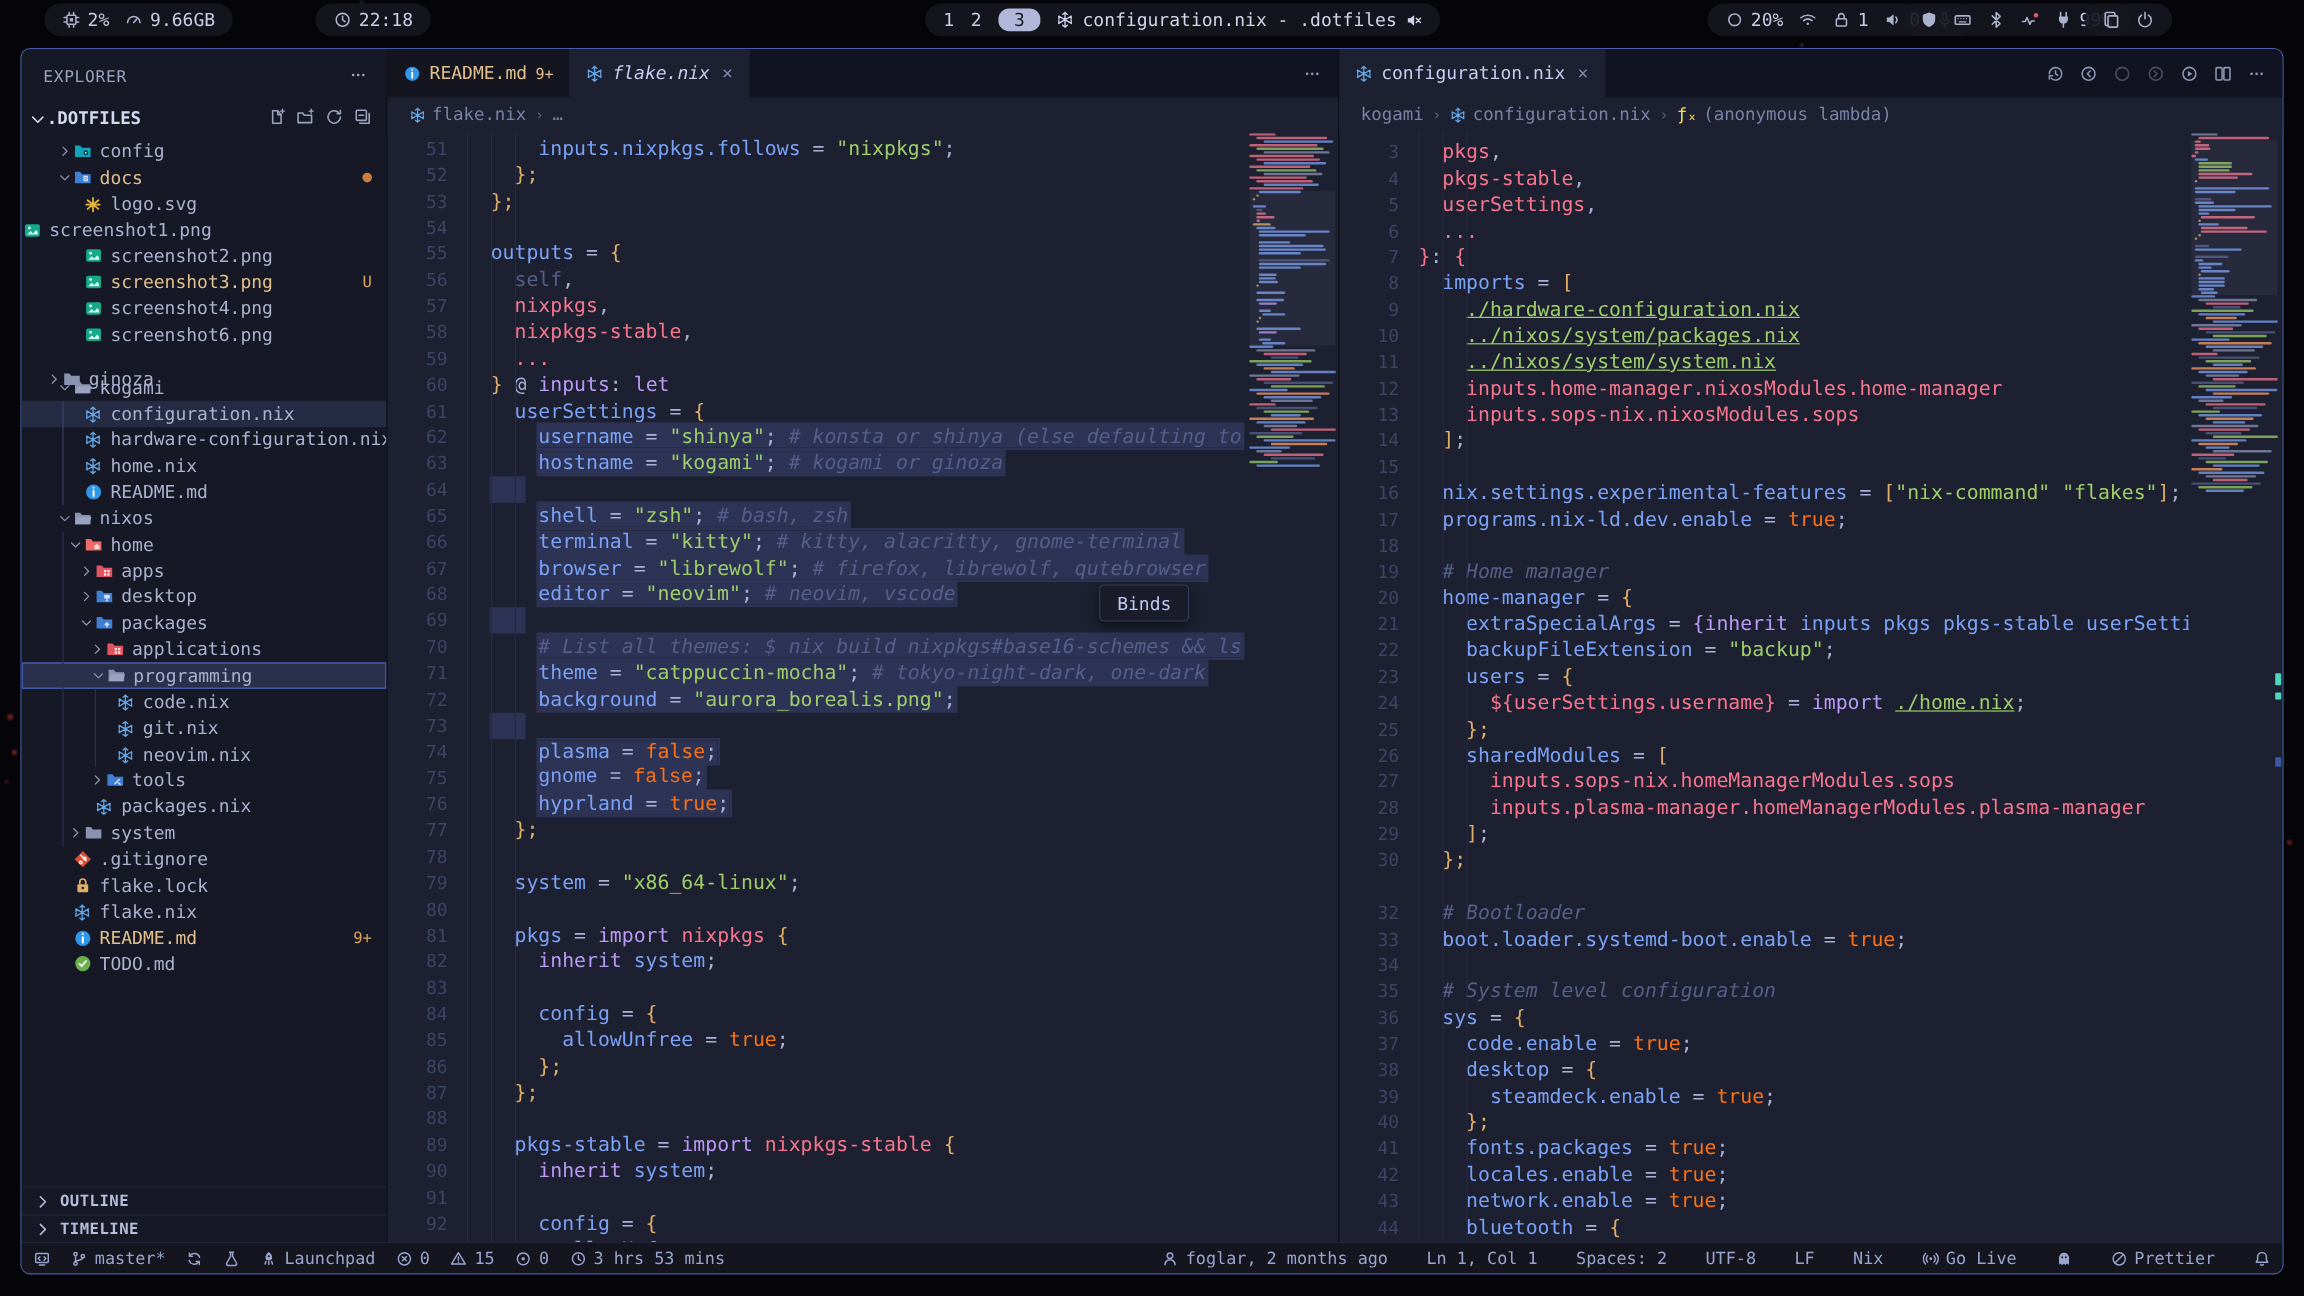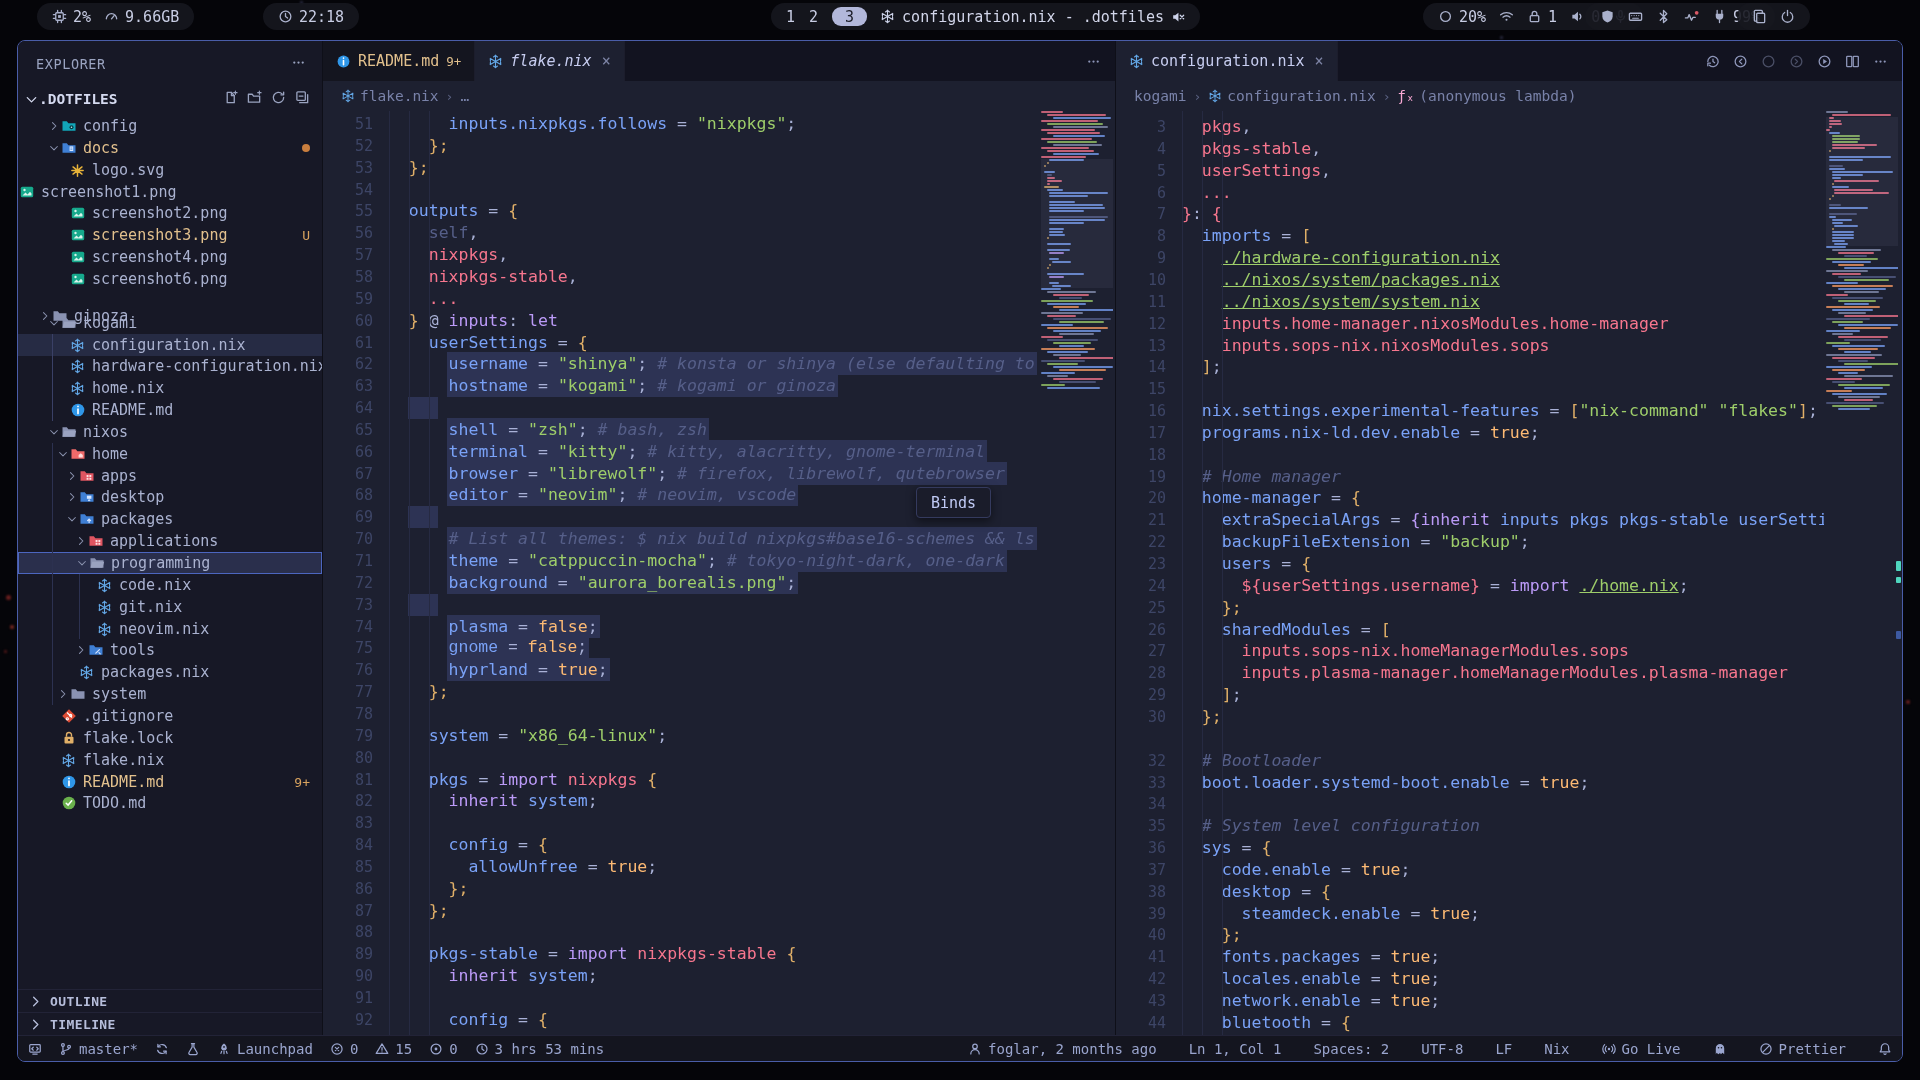--- a/index.html
+++ b/index.html
@@ -63,21 +63,21 @@
   .crumbs .sep{color:#5b6283;font-size:13px;}
   .crumbs .ci{display:flex;align-items:center;gap:5px;}
   .codewrap{position:absolute;left:0;top:70px;bottom:0;overflow:hidden;}
   .cline{position:absolute;left:0;right:0;height:22px;}
   .lnum{position:absolute;left:0;width:50px;text-align:right;color:#3d4566;font-size:15px;line-height:22px;}
   .ltext{position:absolute;top:0;font-size:16.5px;line-height:22px;white-space:pre;}
   .ltext span{white-space:pre;}
   .selhl{background:#2d3354;box-shadow:0 0 0 2px #2d3354;}
   .stub{position:absolute;width:30px;height:22px;background:#2d3354;}
   .c-blue{color:#7aa2f7;}.c-green{color:#9ece6a;}.c-pink{color:#f7768e;}.c-purple{color:#bb9af7;}
-  .c-orange{color:#fdba74;}.c-yellow{color:#e0af68;}.c-fg{color:#a9b1d6;}.c-dim{color:#565f89;}
+  .c-orange{color:#f97316;}.c-yellow{color:#e0af68;}.c-fg{color:#a9b1d6;}.c-dim{color:#565f89;}
   .c-comment{color:#565f89;font-style:italic;}
   .c-link{color:#9ece6a;text-decoration:underline;}
   .minimap{position:absolute;top:70px;bottom:0;width:72px;overflow:hidden;}
   .mmrow{height:2px;margin-bottom:1px;border-radius:1px;opacity:.75;}
   .mmslider{position:absolute;left:0;right:0;background:rgba(200,210,255,0.06);}
   .ruler{position:absolute;right:0;top:70px;bottom:0;width:8px;}
   .rmark{position:absolute;right:1px;width:5px;border-radius:1px;}
   
   #binds-tip{position:absolute;left:916px;top:487px;height:31px;padding:0 14px;background:#1a1c2a;
     border:1px solid #343a5e;border-radius:4px;color:#c0caf5;font-size:15px;display:flex;align-items:center;
@@ -1068,21 +1068,21 @@
           <span class="ic" style="color: rgb(99, 167, 230);">
             <svg width="14" height="14" viewBox="0 0 16 16" fill="none" stroke="currentColor" stroke-width="1.4" stroke-linecap="round" stroke-linejoin="round">
               <path d="M8 1.5v13M2.4 4.75l11.2 6.5M13.6 4.75L2.4 11.25M8 1.5L5.9 3.2M8 1.5l2.1 1.7M8 14.5l-2.1-1.7M8 14.5l2.1-1.7M2.4 4.75l.2 2.7M2.4 11.25l.2-2.7M13.6 4.75l-.2 2.7M13.6 11.25l-.2-2.7" stroke-width="1.2"></path>
             </svg>
           </span>
           <span>configuration.nix</span>
         </span>
         <span class="sep">›</span>
         <span class="ci">
           <span class="ic">
-            <span style="color:#f9a8d4;font-size:14px;">ƒₓ</span>
+            <span style="color:#fde047;font-size:14px;">ƒₓ</span>
           </span>
           <span>(anonymous lambda)</span>
         </span>
       </div>
     <div class="codewrap" id="code-right" style="right:78px;">
         <div class="cline" style="top: 5px;">
           <span class="lnum">3</span>
           <span class="ltext" style="left: 85.86px;"><span class="c-pink">pkgs</span><span class="c-fg">,</span></span>
         </div>
         <div class="cline" style="top: 27px;">

